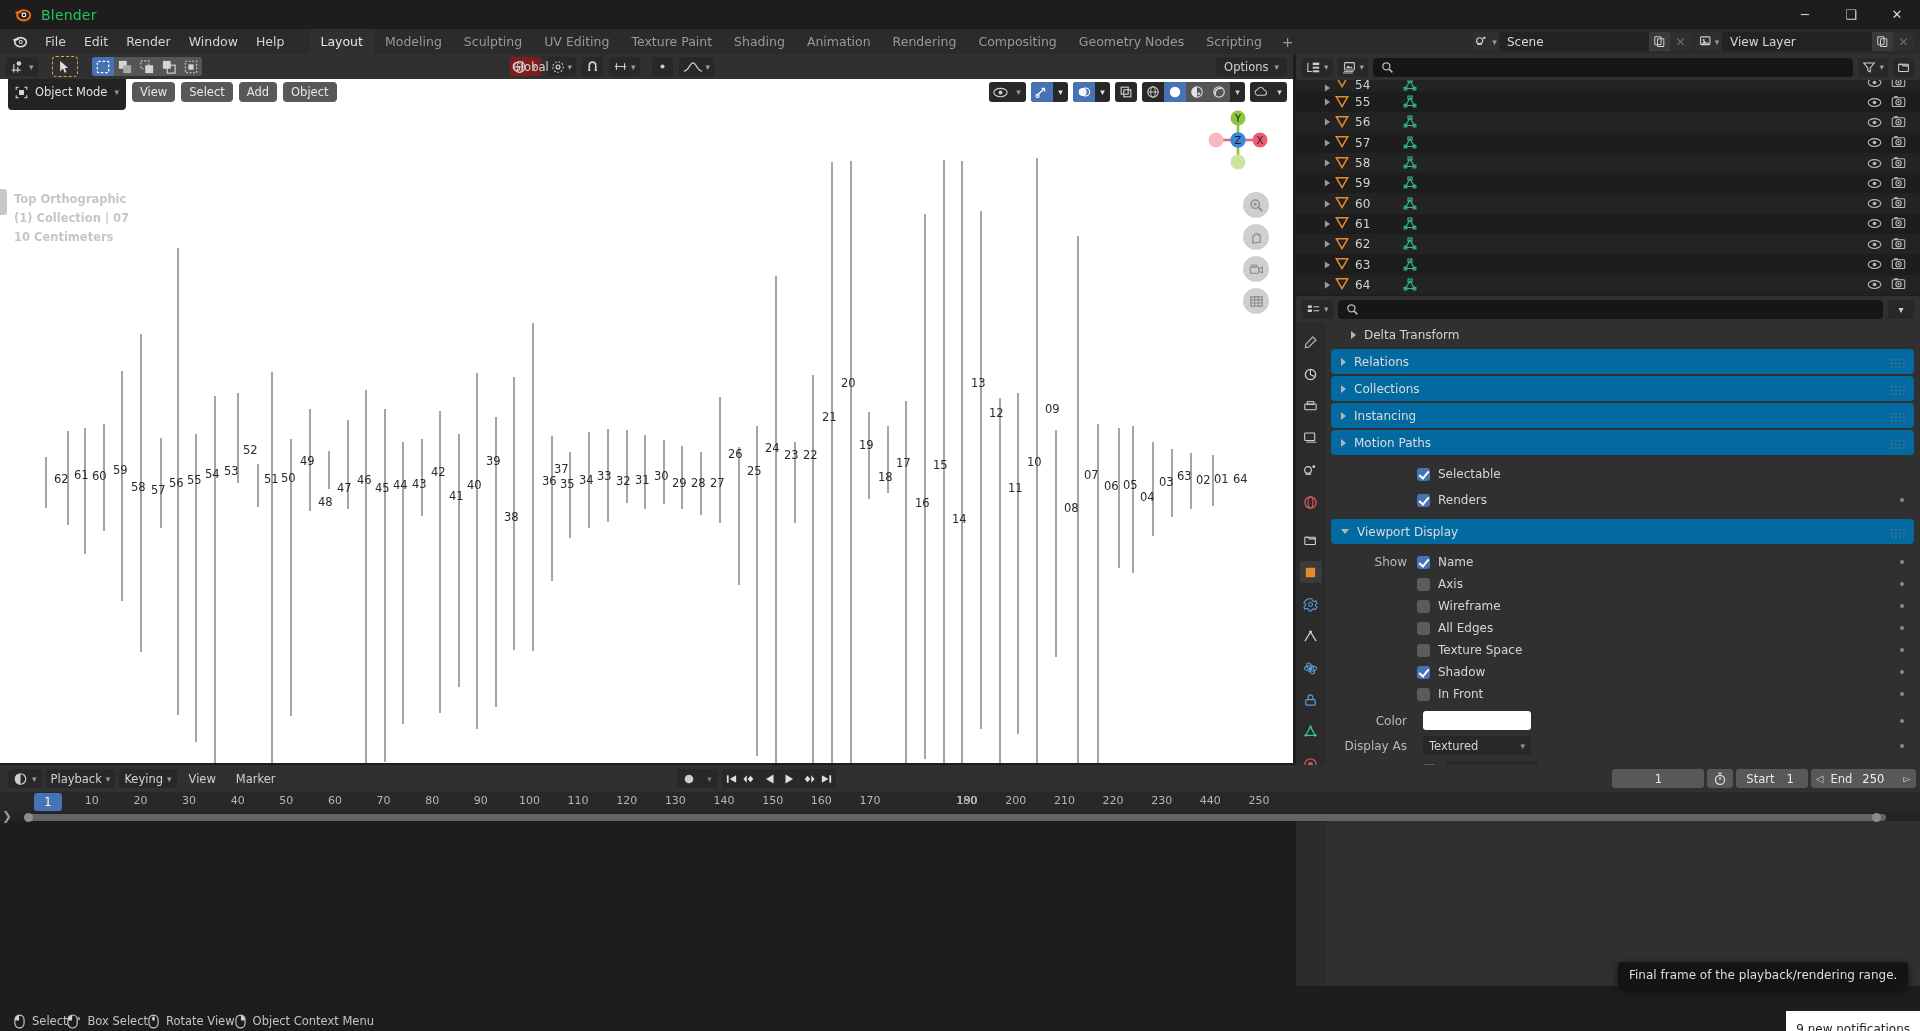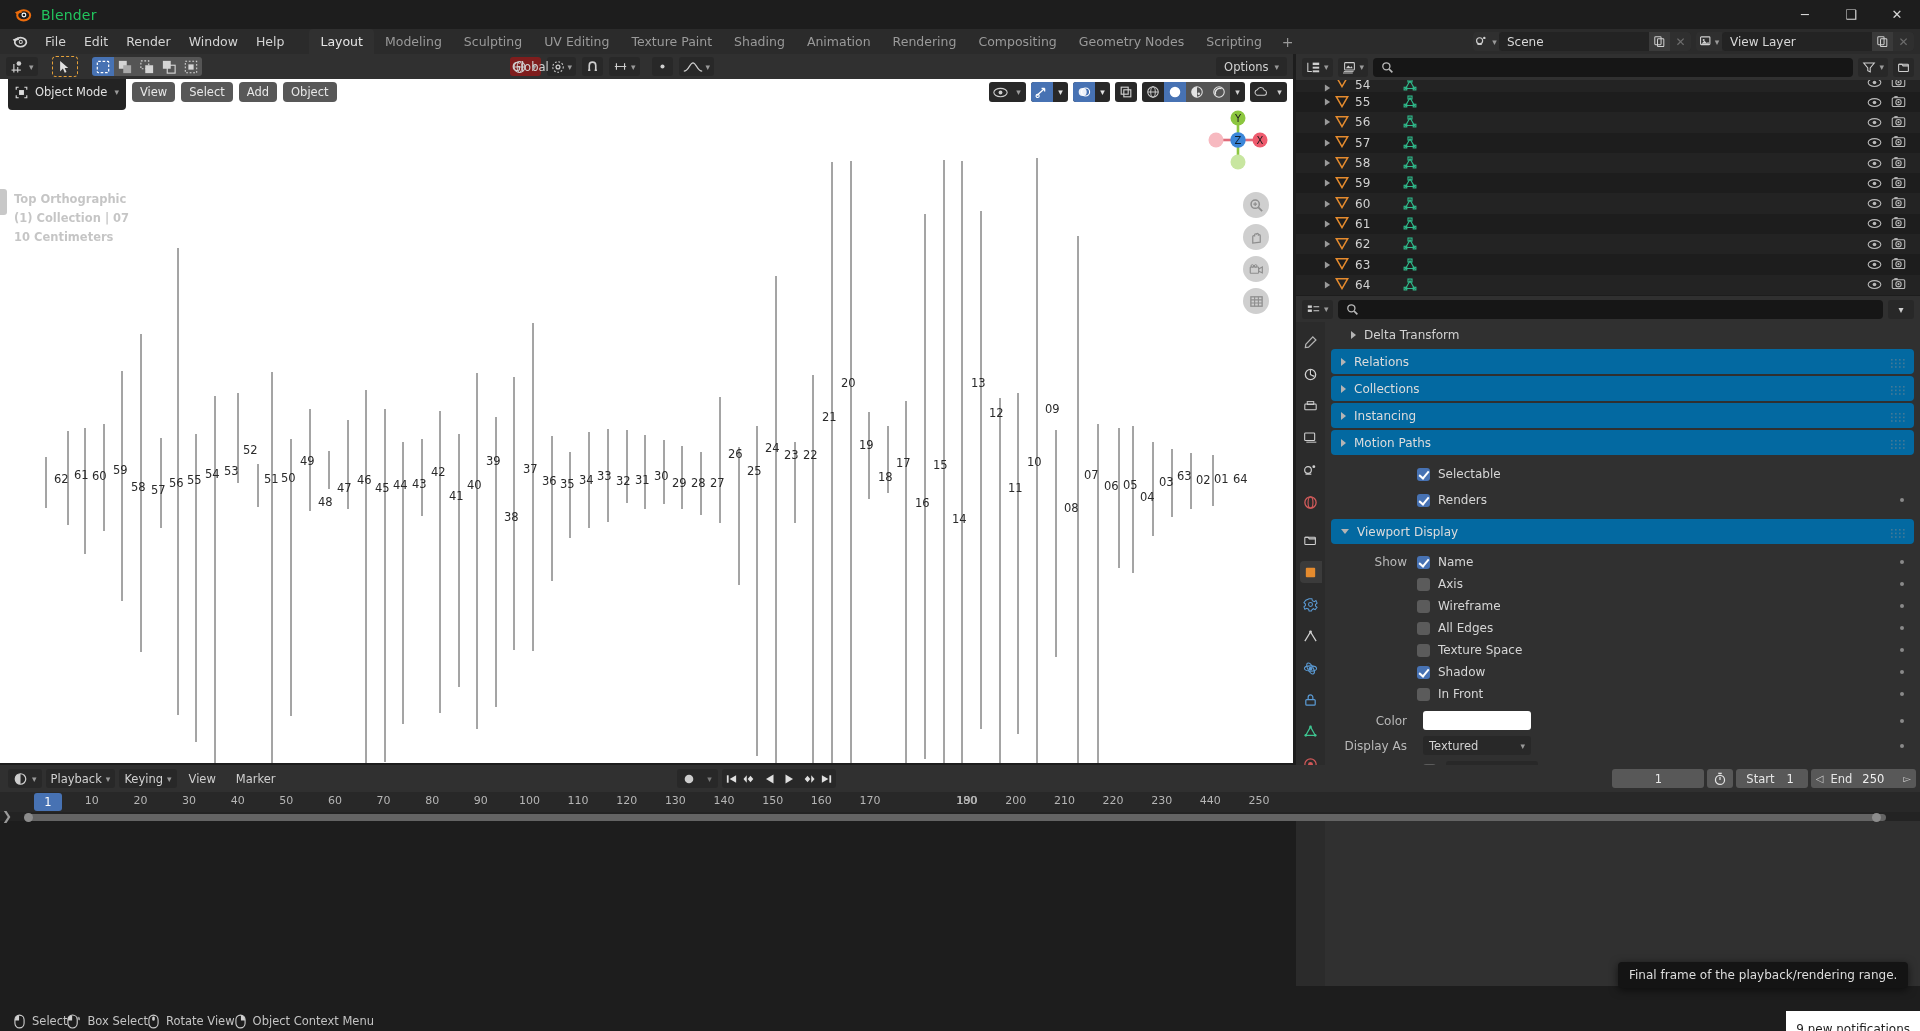--- a/index.html
+++ b/index.html
@@ -452,21 +452,21 @@
         <div class="lbl" style="left: 337px; top: 402px;">47</div>
         <div class="lbl" style="left: 357px; top: 394px;">46</div>
         <div class="lbl" style="left: 375px; top: 402px;">45</div>
         <div class="lbl" style="left: 393px; top: 399px;">44</div>
         <div class="lbl" style="left: 412px; top: 398px;">43</div>
         <div class="lbl" style="left: 431px; top: 386px;">42</div>
         <div class="lbl" style="left: 449px; top: 410px;">41</div>
         <div class="lbl" style="left: 467px; top: 399px;">40</div>
         <div class="lbl" style="left: 486px; top: 375px;">39</div>
         <div class="lbl" style="left: 504px; top: 431px;">38</div>
-        <div class="lbl" style="left: 523px; top: 383px; text-align: center;">37</div>
+        <div class="lbl" style="left: 554px; top: 383px; text-align: center;">37</div>
         <div class="lbl" style="left: 542px; top: 395px;">36</div>
         <div class="lbl" style="left: 560px; top: 398px;">35</div>
         <div class="lbl" style="left: 579px; top: 394px;">34</div>
         <div class="lbl" style="left: 597px; top: 390px;">33</div>
         <div class="lbl" style="left: 616px; top: 395px;">32</div>
         <div class="lbl" style="left: 635px; top: 394px;">31</div>
         <div class="lbl" style="left: 654px; top: 390px;">30</div>
         <div class="lbl" style="left: 672px; top: 397px;">29</div>
         <div class="lbl" style="left: 691px; top: 397px;">28</div>
         <div class="lbl" style="left: 710px; top: 397px;">27</div>

